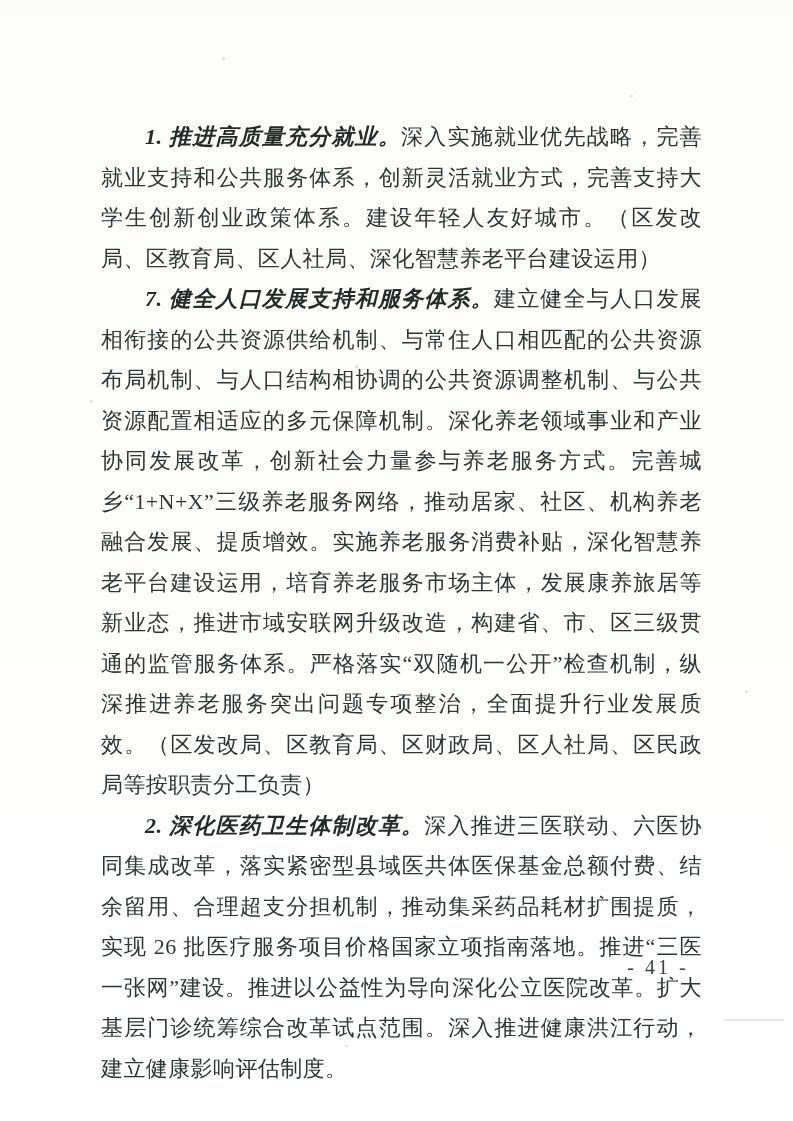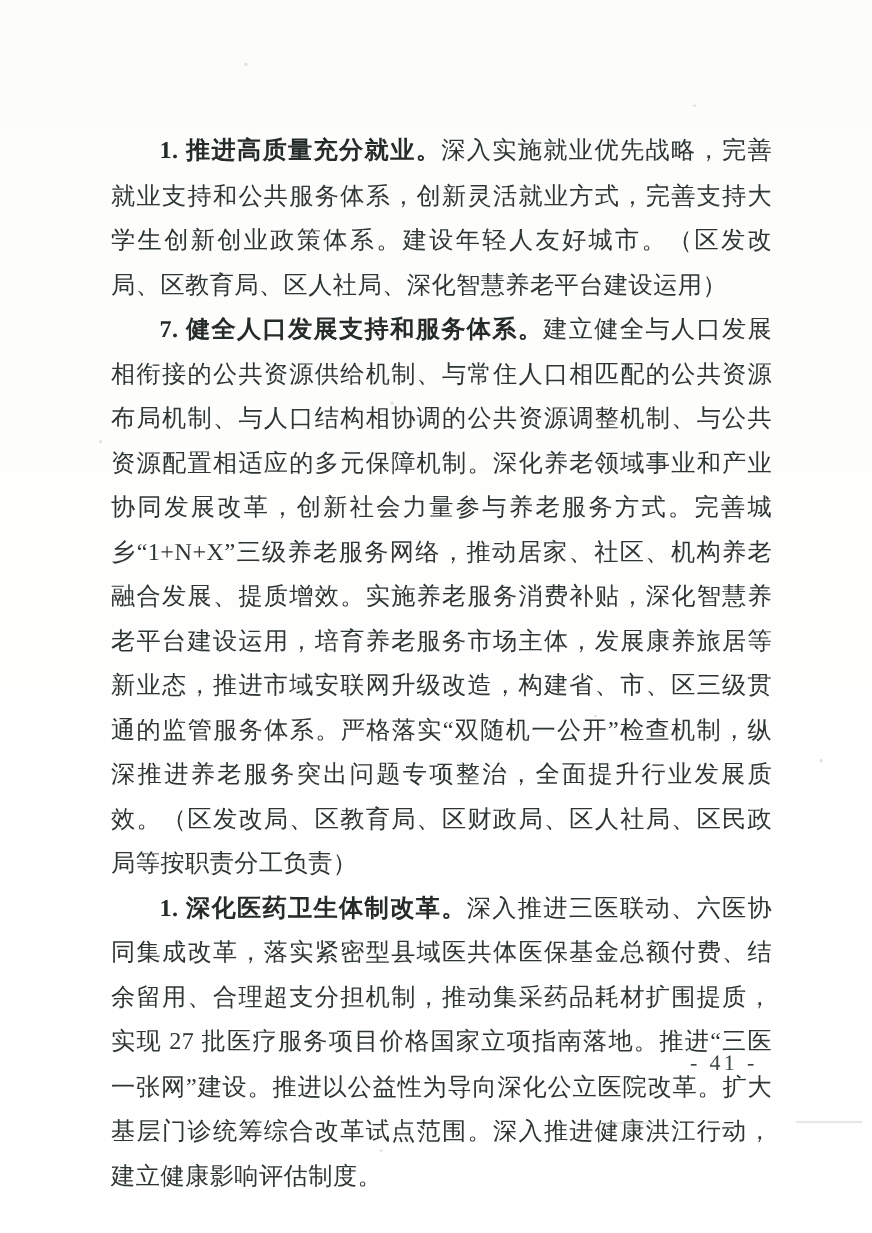--- a/index.html
+++ b/index.html
@@ -28,20 +28,21 @@
     margin: 0;
     font-size: 22px;
     line-height: 40.5px;
     text-align: justify;
     text-indent: 2em;
     letter-spacing: 0.4px;
   }
   .para .heading {
     font-weight: bold;
     color: #242b29;
+    font-style: italic;
   }
   .page-number {
     position: absolute;
     top: 956px;
     left: 608px;
     width: 100px;
     text-align: center;
     font-size: 20px;
     letter-spacing: 3px;
     color: #3a4442;
@@ -63,21 +64,21 @@
 <body>
 
 <div class="page">
 
   <div class="content">
 
     <p class="para"><span class="heading">1. 推进高质量充分就业。</span><span>深入实施就业优先战略，完善就业支持和公共服务体系，创新灵活就业方式，完善支持大学生创新创业政策体系。建设年轻人友好城市。（区发改局、区教育局、区人社局、深化智慧养老平台建设运用）</span></p>
 
     <p class="para"><span class="heading">7. 健全人口发展支持和服务体系。</span><span>建立健全与人口发展相衔接的公共资源供给机制、与常住人口相匹配的公共资源布局机制、与人口结构相协调的公共资源调整机制、与公共资源配置相适应的多元保障机制。深化养老领域事业和产业协同发展改革，创新社会力量参与养老服务方式。完善城乡“1+N+X”三级养老服务网络，推动居家、社区、机构养老融合发展、提质增效。实施养老服务消费补贴，深化智慧养老平台建设运用，培育养老服务市场主体，发展康养旅居等新业态，推进市域安联网升级改造，构建省、市、区三级贯通的监管服务体系。严格落实“双随机一公开”检查机制，纵深推进养老服务突出问题专项整治，全面提升行业发展质效。（区发改局、区教育局、区财政局、区人社局、区民政局等按职责分工负责）</span></p>
 
-    <p class="para"><span class="heading">1. 深化医药卫生体制改革。</span><span>深入推进三医联动、六医协同集成改革，落实紧密型县域医共体医保基金总额付费、结余留用、合理超支分担机制，推动集采药品耗材扩围提质，实现 27 批医疗服务项目价格国家立项指南落地。推进“三医一张网”建设。推进以公益性为导向深化公立医院改革。扩大基层门诊统筹综合改革试点范围。深入推进健康洪江行动，建立健康影响评估制度。</span></p>
+    <p class="para"><span class="heading">2. 深化医药卫生体制改革。</span><span>深入推进三医联动、六医协同集成改革，落实紧密型县域医共体医保基金总额付费、结余留用、合理超支分担机制，推动集采药品耗材扩围提质，实现 26 批医疗服务项目价格国家立项指南落地。推进“三医一张网”建设。推进以公益性为导向深化公立医院改革。扩大基层门诊统筹综合改革试点范围。深入推进健康洪江行动，建立健康影响评估制度。</span></p>
 
   </div>
 
   <div class="page-number">- 41 -</div>
 
   <div class="speck" style="left:222px; top:57px;  width:3px; height:3px;"></div>
   <div class="speck" style="left:630px; top:95px;  width:3px; height:2px;"></div>
   <div class="speck" style="left:355px; top:365px; width:3px; height:3px;"></div>
   <div class="speck" style="left:90px;  top:400px; width:3px; height:3px;"></div>
   <div class="speck" style="left:540px; top:650px; width:3px; height:2px;"></div>

